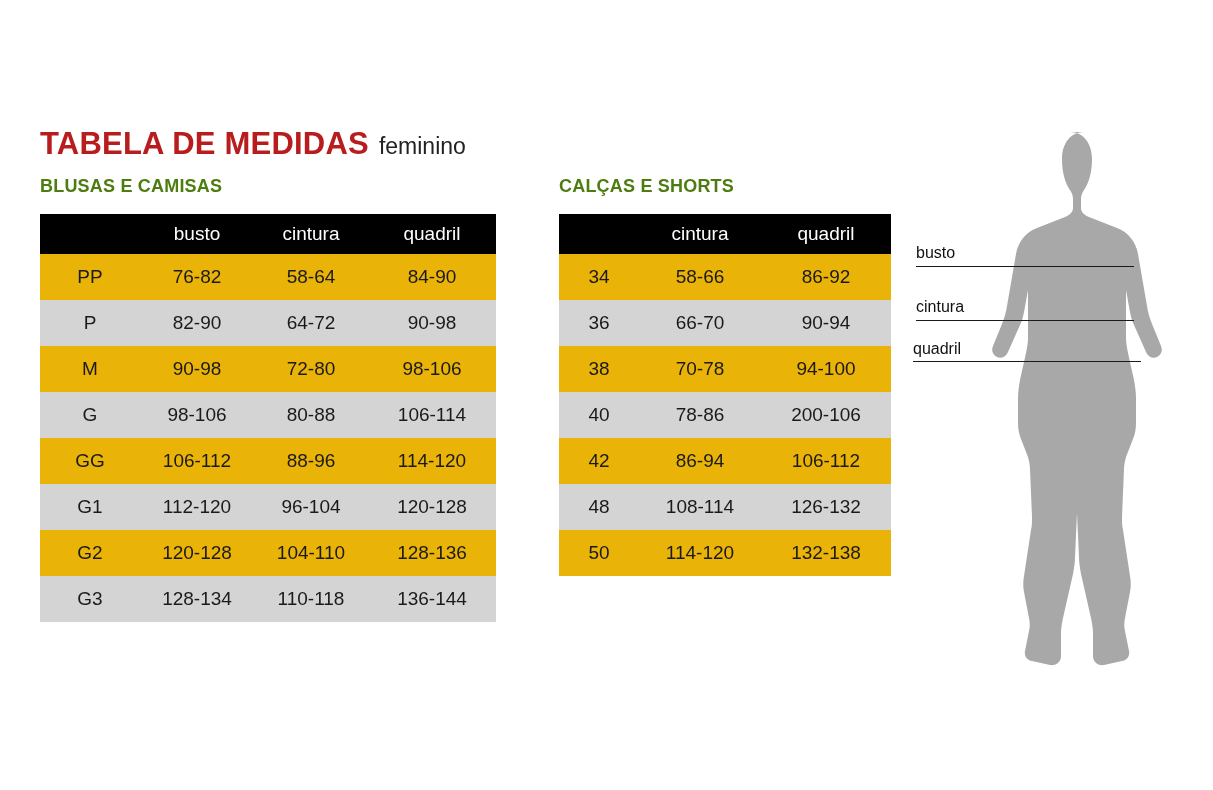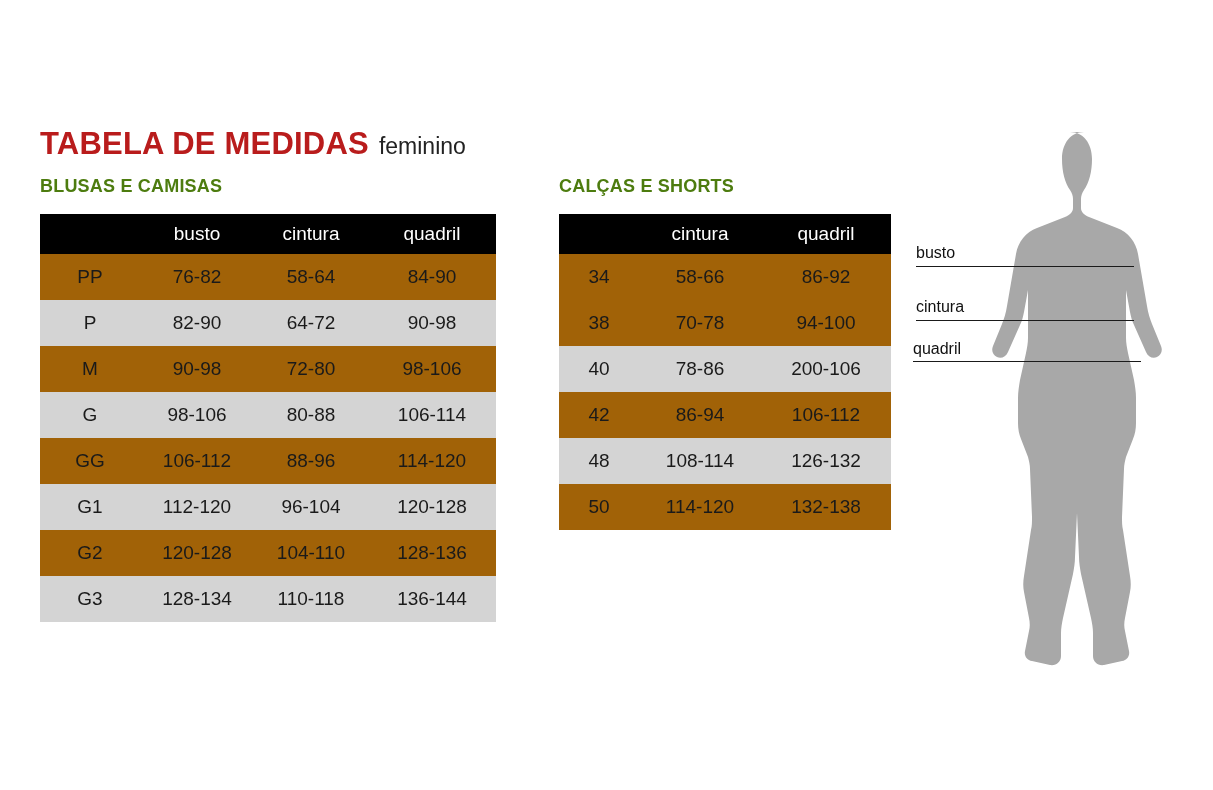--- a/index.html
+++ b/index.html
@@ -69,21 +69,21 @@
   .size-table thead th {
     background: #000000;
     color: #ffffff;
     font-weight: normal;
     height: 40px;
   }
   .size-table tbody tr.alt td {
     background: #d4d4d4;
   }
   .size-table tbody tr.plain td {
-    background: #a16207;
+    background: #eab308;
   }
   .size-table td.size-col,
   .size-table th.size-col {
     font-size: 19px;
   }
 
   
   #table-blusas col.c0 { width: 100px; }
   #table-blusas col.c1 { width: 114px; }
   #table-blusas col.c2 { width: 114px; }
@@ -211,20 +211,25 @@
       <th class="size-col"></th>
       <th>cintura</th>
       <th>quadril</th>
     </tr>
   </thead>
   <tbody>
     <tr class="plain">
       <td class="size-col">34</td>
       <td>58-66</td>
       <td>86-92</td>
+    </tr>
+    <tr class="alt">
+      <td class="size-col">36</td>
+      <td>66-70</td>
+      <td>90-94</td>
     </tr>
     <tr class="plain">
       <td class="size-col">38</td>
       <td>70-78</td>
       <td>94-100</td>
     </tr>
     <tr class="alt">
       <td class="size-col">40</td>
       <td>78-86</td>
       <td>200-106</td>

